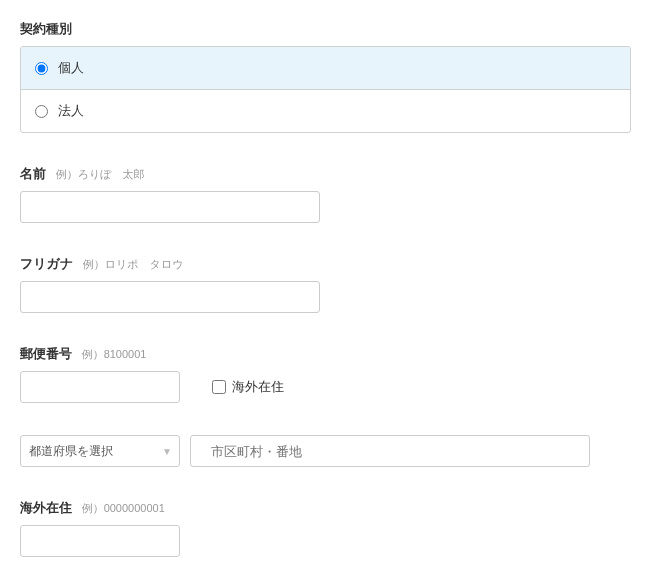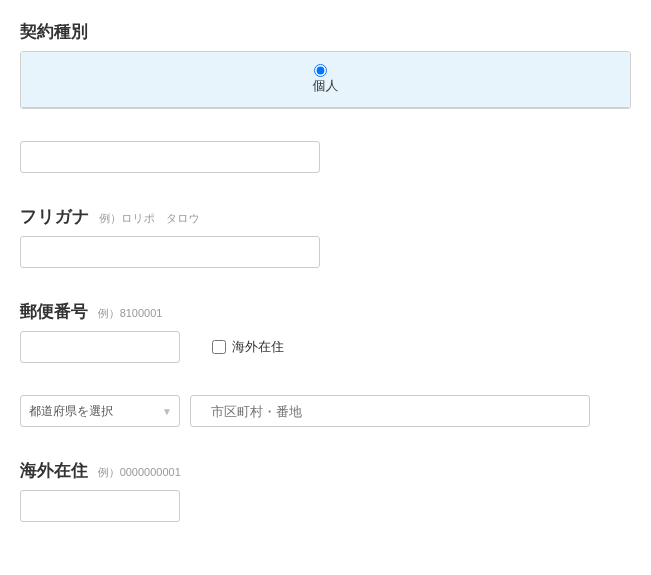--- a/index.html
+++ b/index.html
@@ -11,21 +11,21 @@
       font-family: -apple-system, BlinkMacSystemFont, "Segoe UI", "Hiragino Sans", "Hiragino Kaku Gothic ProN", Meiryo, sans-serif;
       background: #ffffff;
       padding: 20px;
       color: #333;
       font-size: 13px;
     }
     .form-section {
       margin-bottom: 32px;
     }
     .section-label {
-      font-size: 17px;
+      font-size: 13px;
       font-weight: bold;
       color: #333;
       margin-bottom: 8px;
       display: inline-block;
     }
     .label-hint {
       font-size: 11px;
       color: #999;
       font-weight: normal;
       margin-left: 6px;
@@ -34,21 +34,20 @@
       border: 1px solid #d0d0d0;
       border-radius: 3px;
       overflow: hidden;
     }
     .radio-option {
       padding: 12px 14px;
       display: flex;
       align-items: center;
       cursor: pointer;
       font-size: 13px;
-      flex-direction: column;
     }
     .radio-option.selected {
       background: #e8f4fc;
       border-bottom: 1px solid #d0d0d0;
     }
     .radio-option input[type="radio"] {
       margin-right: 10px;
       width: 13px;
       height: 13px;
     }
@@ -120,24 +119,32 @@
 
 <div class="container">
 
   <div class="form-section">
     <div class="section-label">契約種別</div>
     <div class="radio-group">
       <label class="radio-option selected">
         <input type="radio" name="contract_type" checked="" style="">
         <span>個人</span>
       </label>
+      <label class="radio-option">
+        <input type="radio" name="contract_type" style="">
+        <span>法人</span>
+      </label>
     </div>
   </div>
 
   <div class="form-section">
+    <div>
+      <span class="section-label">名前</span>
+      <span class="label-hint">例）ろりぽ　太郎</span>
+    </div>
     <input type="text" class="text-input" value="" style="">
   </div>
 
   <div class="form-section">
     <div>
       <span class="section-label">フリガナ</span>
       <span class="label-hint">例）ロリポ　タロウ</span>
     </div>
     <input type="text" class="text-input" value="" style="">
   </div>

